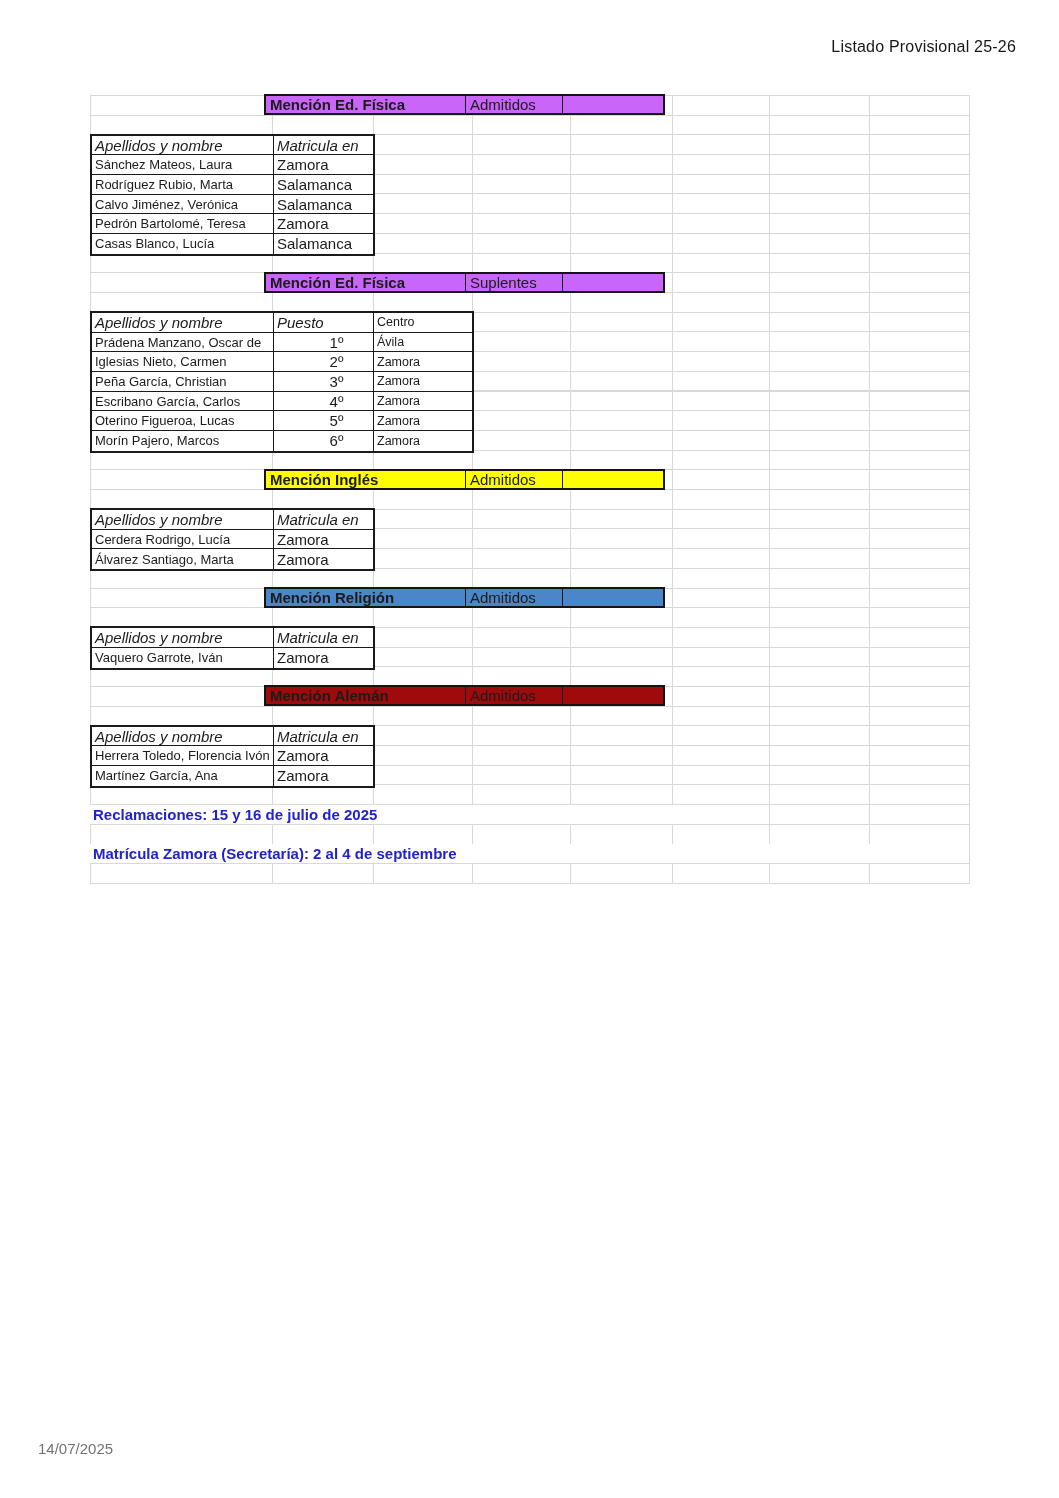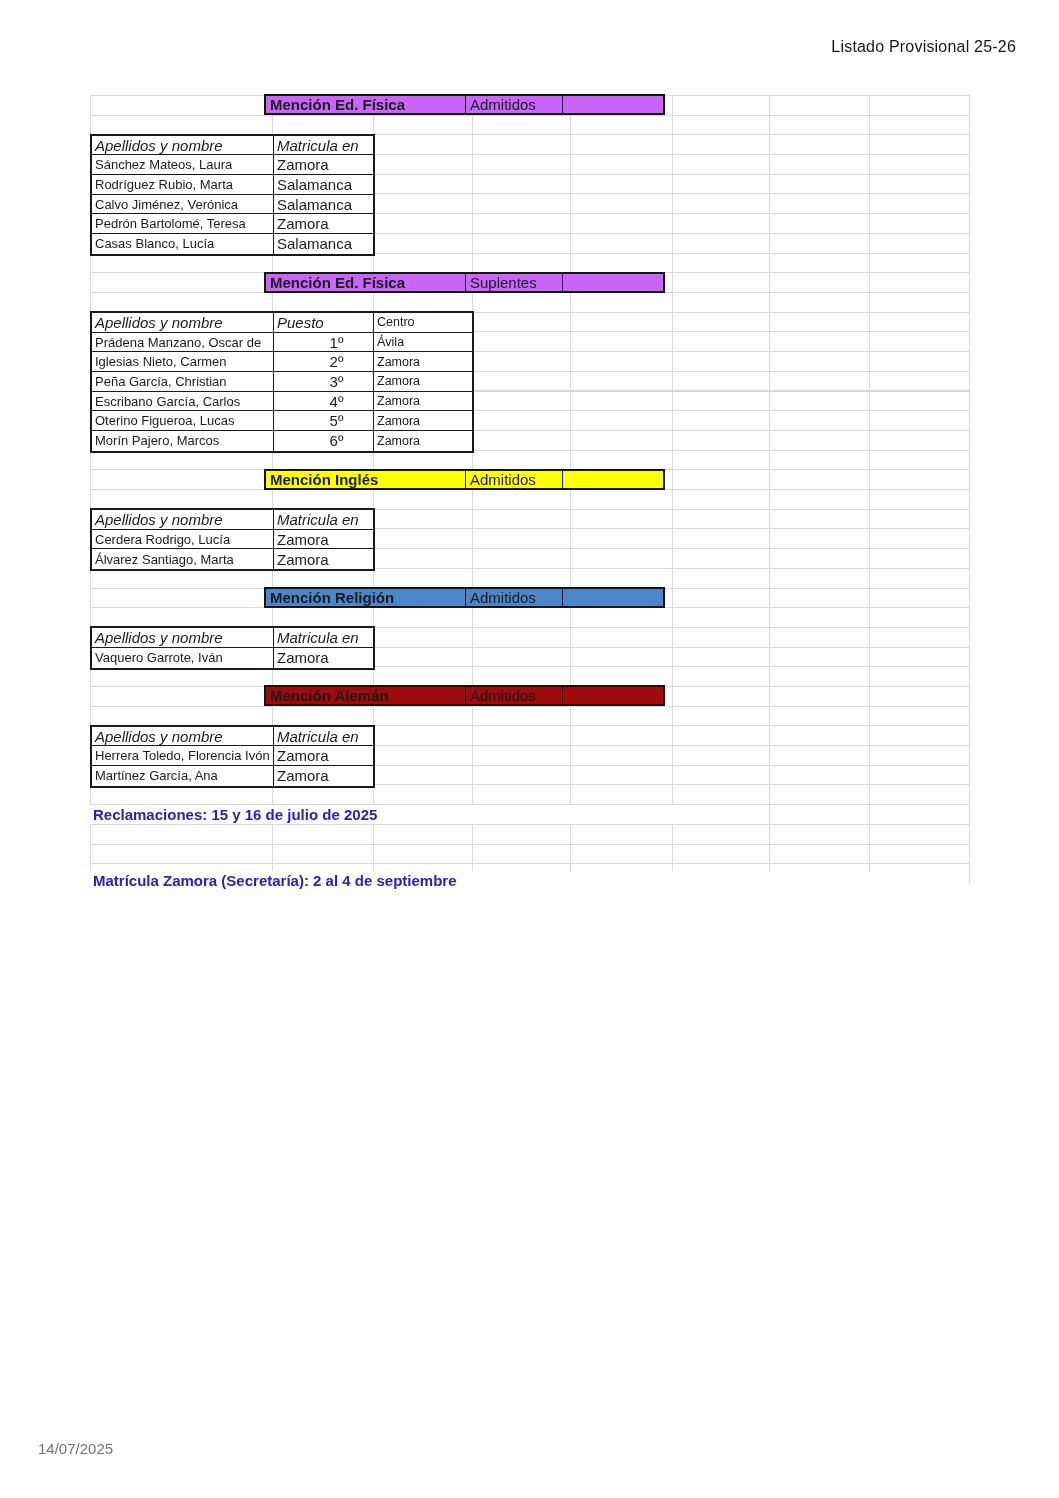--- a/index.html
+++ b/index.html
@@ -213,16 +213,16 @@
       <div class="tr">
         <div class="td w-name f-name">Herrera Toledo, Florencia Ivón</div>
         <div class="td w-mid f-big cell-last">Zamora</div>
       </div>
       <div class="tr">
         <div class="td w-name f-name">Martínez García, Ana</div>
         <div class="td w-mid f-big cell-last">Zamora</div>
       </div>
     </div>
     <div class="note" style="top: 710.2px; width: 679px; color: rgb(34, 34, 204);">Reclamaciones: 15 y 16 de julio de 2025</div>
-    <div class="note" style="top: 776px; width: 879px; color: rgb(34, 34, 204);">Matrícula Zamora (Secretaría): 2 al 4 de septiembre</div>
+    <div class="note" style="top: 749px; width: 879px; color: rgb(34, 34, 204);">Matrícula Zamora (Secretaría): 2 al 4 de septiembre</div>
   </div>
 
 <div class="page-footer">14/07/2025</div>
 
 </body></html>

